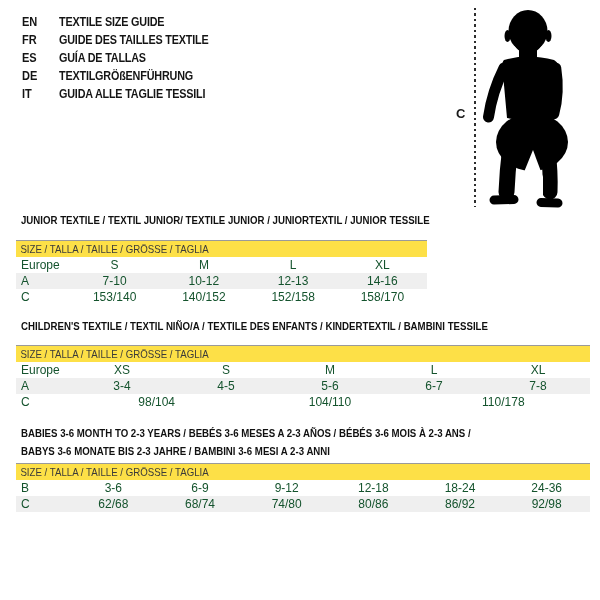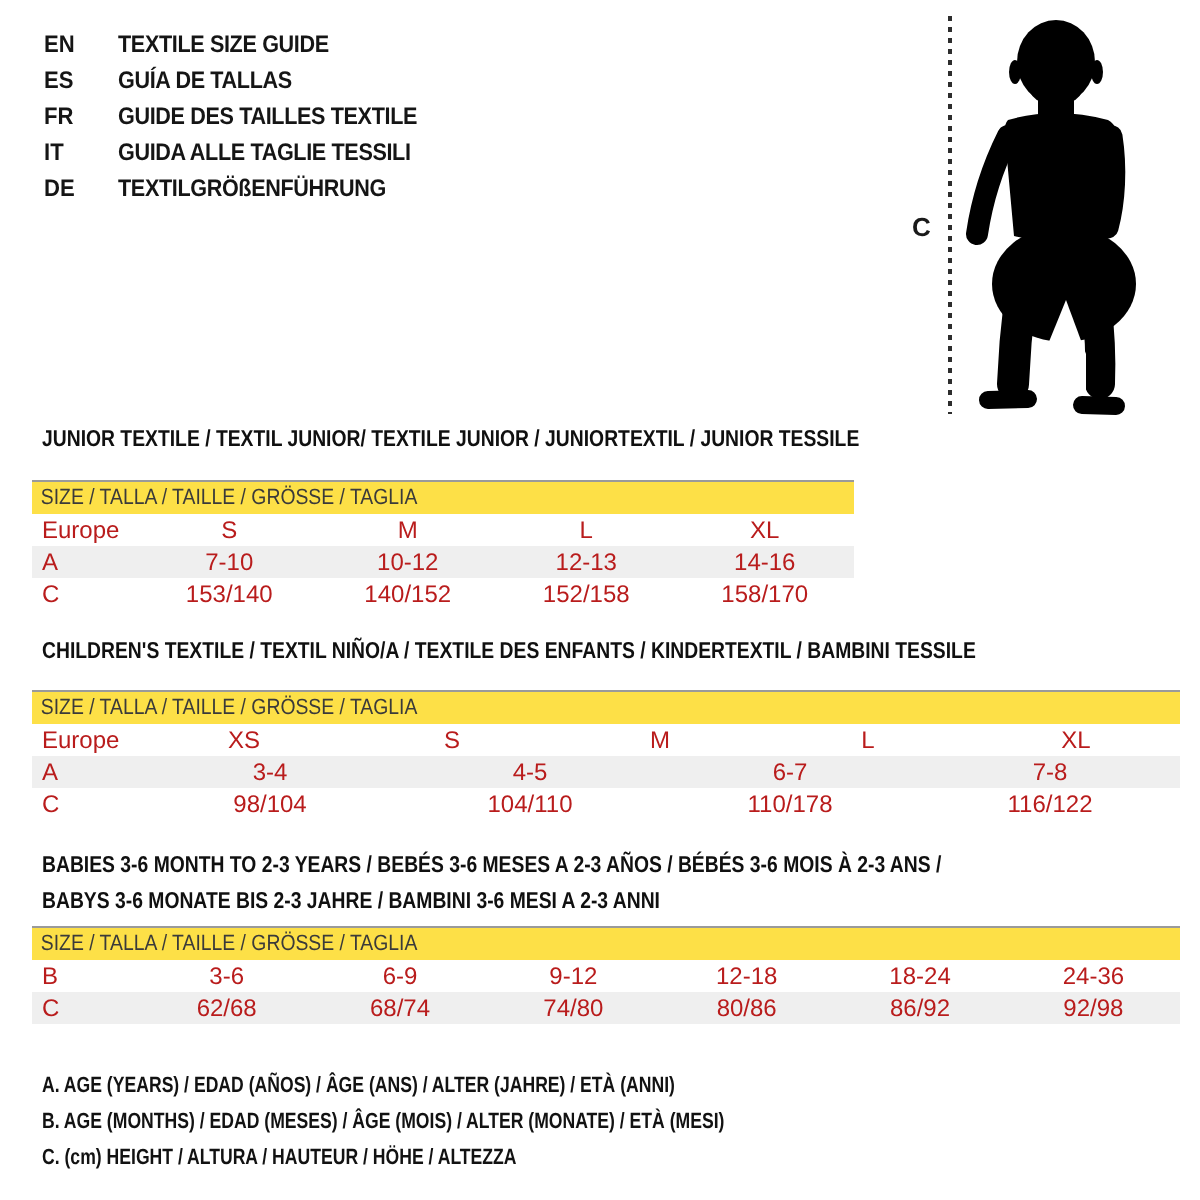--- a/index.html
+++ b/index.html
@@ -26,55 +26,55 @@
   .table-title{font-size:11.5px;font-weight:bold;color:#101010;line-height:13px;white-space:nowrap;
                transform:scaleX(.84);transform-origin:0 0;margin-left:5px;}
   #t2 .table-title{line-height:18px;}
   #t0 .size-bar{margin-top:13px;}
   #t1 .size-bar{margin-top:12px;}
   #t2 .size-bar{margin-top:3px;}
   .size-bar{height:17px;background:#fde047;border-top:1px solid #9a9a9a;box-sizing:border-box;
             display:flex;align-items:center;overflow:hidden;}
   .size-bar-text{font-size:11px;color:#3a3a3a;padding-left:5px;white-space:nowrap;
                  transform:scaleX(.88);transform-origin:0 50%;}
-  .trow{display:flex;height:16px;line-height:16px;font-size:12px;color:#b91c1c;}
+  .trow{display:flex;height:16px;line-height:16px;font-size:12px;color:#14532d;}
   .trow.shaded{background:#efefef;}
   .tlabel{width:54px;flex:none;padding-left:5px;box-sizing:border-box;}
   .tcell{flex:1;text-align:center;white-space:nowrap;}
 
   
   .legend{position:absolute;left:21px;top:534px;}
   .legend-line{font-size:11px;font-weight:bold;color:#121212;line-height:18px;white-space:nowrap;
                transform:scaleX(.8);transform-origin:0 50%;}
 </style>
 </head>
 <body>
 
 <div class="page">
 
   <div class="lang-list">
       <div class="lang-row">
         <span class="lang-code">EN</span>
         <span class="lang-label">TEXTILE SIZE GUIDE</span>
       </div>
       <div class="lang-row">
+        <span class="lang-code">FR</span>
+        <span class="lang-label">GUIDE DES TAILLES TEXTILE</span>
+      </div>
+      <div class="lang-row">
         <span class="lang-code">ES</span>
         <span class="lang-label">GUÍA DE TALLAS</span>
       </div>
       <div class="lang-row">
-        <span class="lang-code">FR</span>
-        <span class="lang-label">GUIDE DES TAILLES TEXTILE</span>
+        <span class="lang-code">DE</span>
+        <span class="lang-label">TEXTILGRÖßENFÜHRUNG</span>
       </div>
       <div class="lang-row">
         <span class="lang-code">IT</span>
         <span class="lang-label">GUIDA ALLE TAGLIE TESSILI</span>
-      </div>
-      <div class="lang-row">
-        <span class="lang-code">DE</span>
-        <span class="lang-label">TEXTILGRÖßENFÜHRUNG</span>
       </div>
     </div>
 
   <div class="dashes"></div>
   <div class="c-label">C</div>
   <svg class="silhouette" width="120" height="212" viewBox="0 0 120 212" aria-hidden="true">
     <g fill="#000000">
       <ellipse cx="48" cy="31" rx="19.5" ry="21"></ellipse>
       <ellipse cx="27.5" cy="36" rx="3" ry="6"></ellipse>
       <ellipse cx="68.5" cy="36" rx="3" ry="6"></ellipse>
@@ -129,29 +129,29 @@
         <div class="tcell">XS</div>
         <div class="tcell">S</div>
         <div class="tcell">M</div>
         <div class="tcell">L</div>
         <div class="tcell">XL</div>
       </div>
       <div class="trow shaded">
         <div class="tlabel">A</div>
         <div class="tcell">3-4</div>
         <div class="tcell">4-5</div>
+        <div class="tcell">5-6</div>
         <div class="tcell">6-7</div>
         <div class="tcell">7-8</div>
       </div>
       <div class="trow">
         <div class="tlabel">C</div>
         <div class="tcell">98/104</div>
         <div class="tcell">104/110</div>
         <div class="tcell">110/178</div>
-        <div class="tcell">116/122</div>
       </div>
     </div>
   <div class="tsec" id="t2">
       <div class="table-title">BABIES 3-6 MONTH TO 2-3 YEARS / BEBÉS 3-6 MESES A 2-3 AÑOS / BÉBÉS 3-6 MOIS À 2-3 ANS /</div>
       <div class="table-title">BABYS 3-6 MONATE BIS 2-3 JAHRE / BAMBINI 3-6 MESI A 2-3 ANNI</div>
       <div class="size-bar">
         <span class="size-bar-text">SIZE / TALLA / TAILLE / GRÖSSE / TAGLIA</span>
       </div>
       <div class="trow">
         <div class="tlabel">B</div>
@@ -166,19 +166,14 @@
         <div class="tlabel">C</div>
         <div class="tcell">62/68</div>
         <div class="tcell">68/74</div>
         <div class="tcell">74/80</div>
         <div class="tcell">80/86</div>
         <div class="tcell">86/92</div>
         <div class="tcell">92/98</div>
       </div>
     </div>
 
-  <div class="legend">
-      <div class="legend-line">A. AGE (YEARS) / EDAD (AÑOS) / ÂGE (ANS) / ALTER (JAHRE) / ETÀ (ANNI)</div>
-      <div class="legend-line">B. AGE (MONTHS) / EDAD (MESES) / ÂGE (MOIS) / ALTER (MONATE) / ETÀ (MESI)</div>
-      <div class="legend-line">C. (cm) HEIGHT / ALTURA / HAUTEUR / HÖHE / ALTEZZA</div>
-    </div>
 
 </div>
 
 </body></html>

